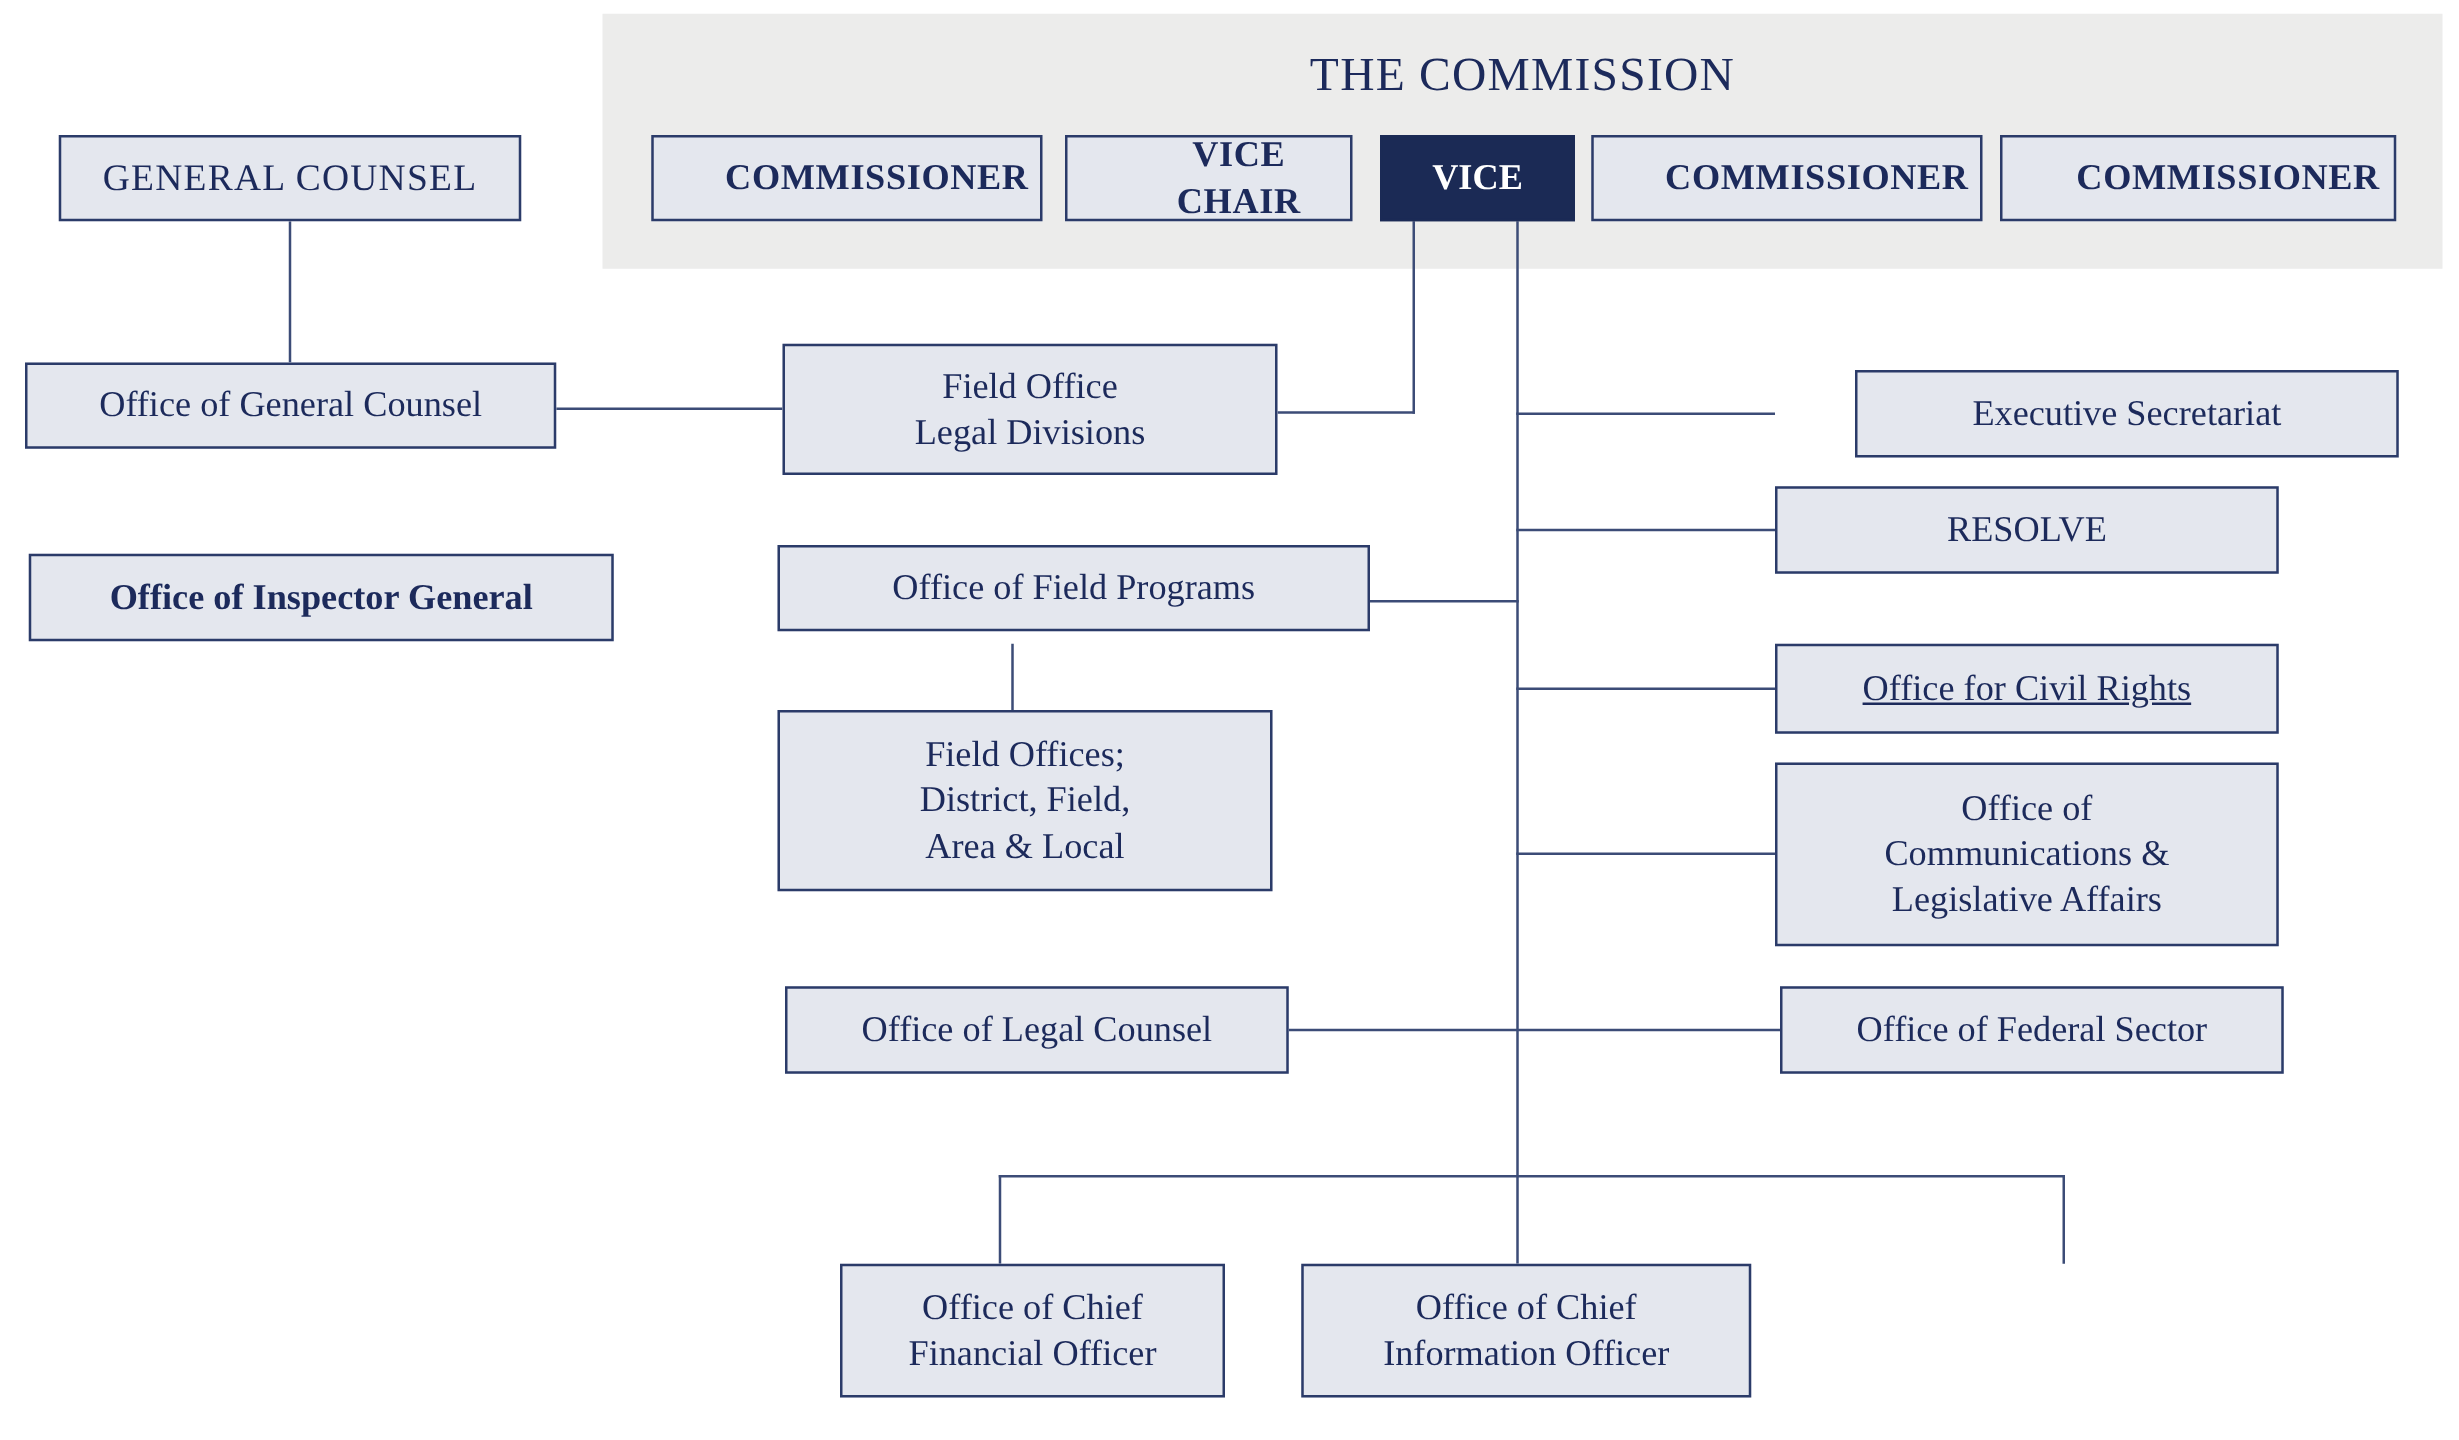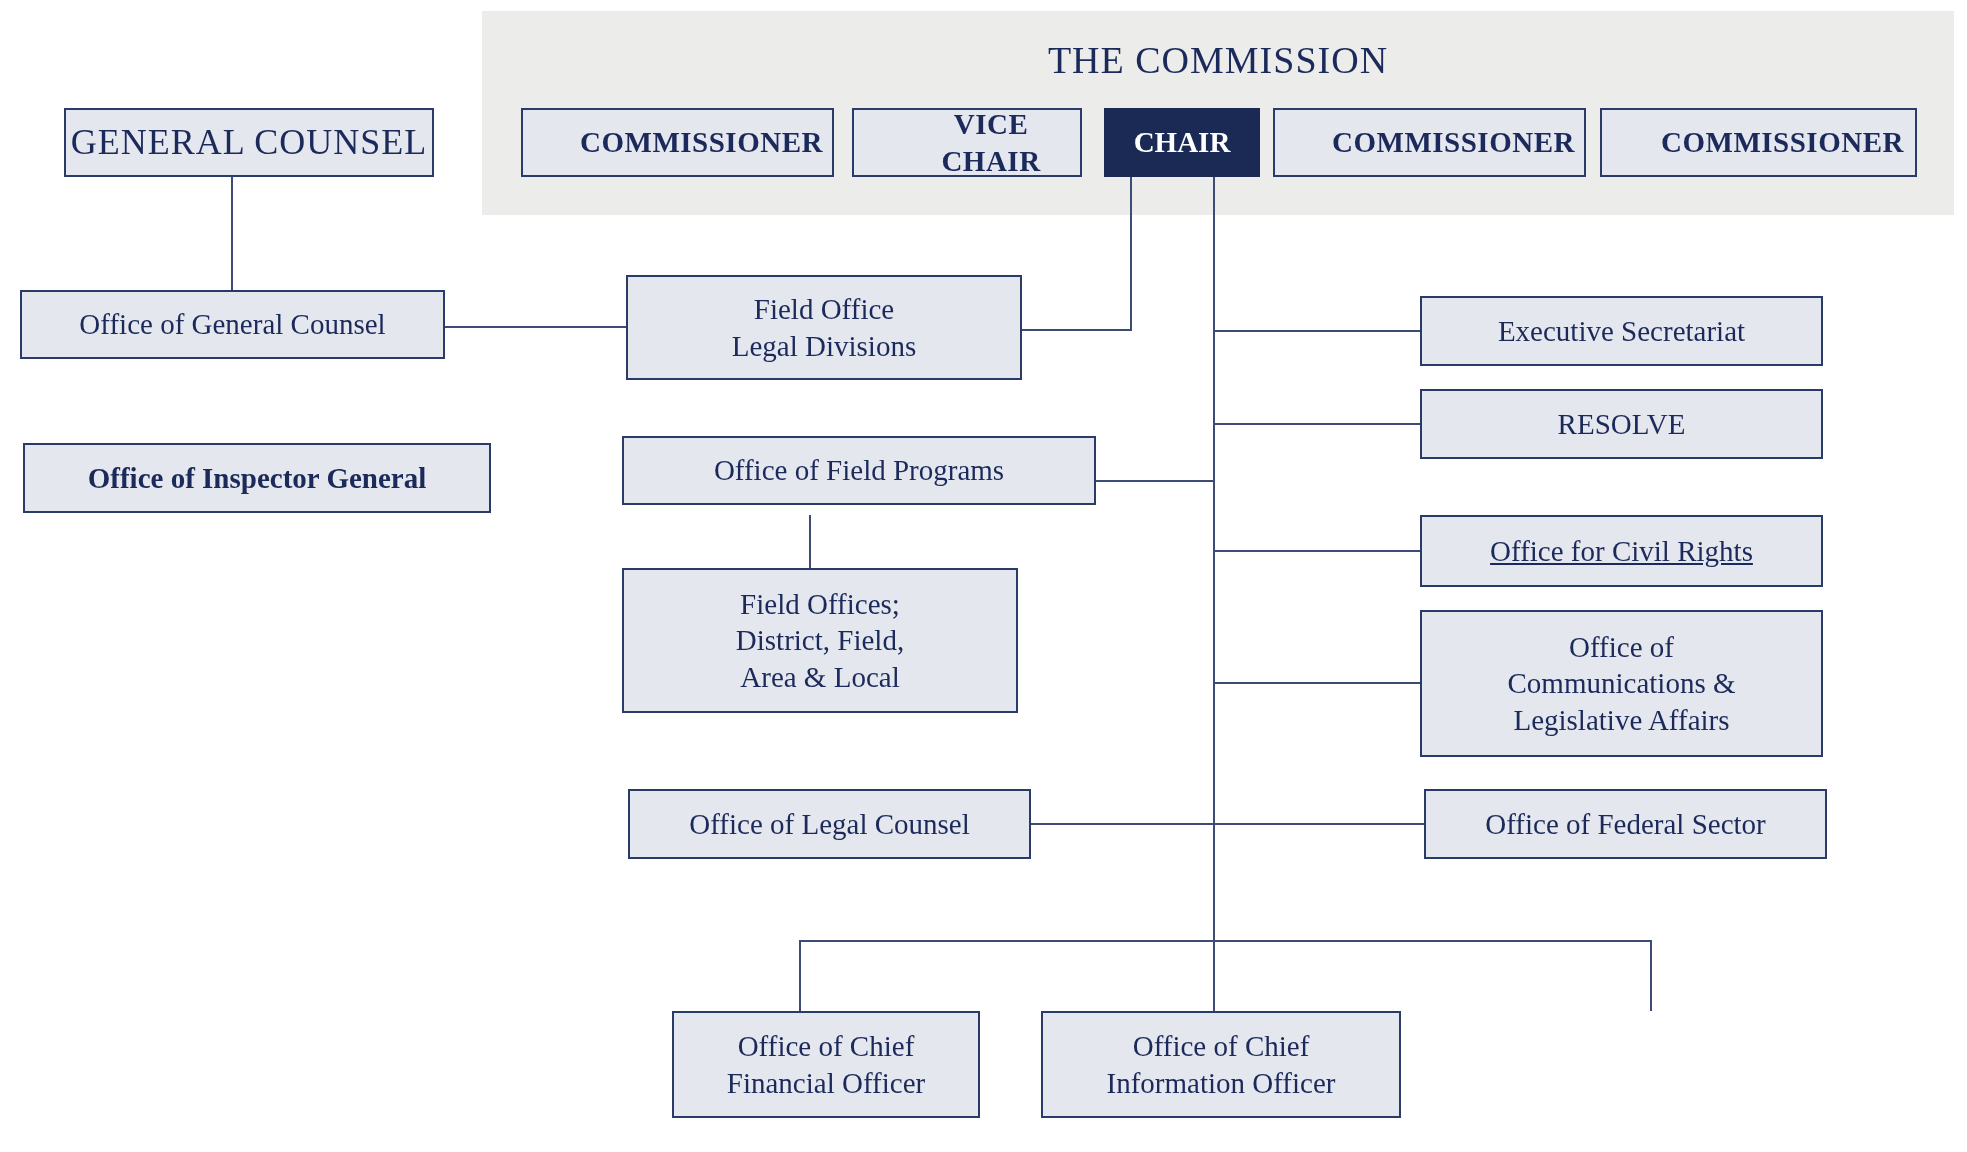--- a/index.html
+++ b/index.html
@@ -45,39 +45,39 @@
   }
   .box.caps-bold { font-weight: bold; letter-spacing: 0.5px; padding-left: 48px; }
   .box.dark { background: #1B2A55; color: #ffffff; font-weight: bold; border-color: #1B2A55; }
   .line {
     position: absolute;
     background: #3C4C77;
     z-index: 1;
   }
 
   
-  #n-general-counsel      { left: 64px;   top: 108px; width: 370px; height: 69px; font-size: 36px; letter-spacing: 1px; }
+  #n-general-counsel      { left: 47px;   top: 108px; width: 370px; height: 69px; font-size: 30px; letter-spacing: 1px; }
   #n-commissioner-1       { left: 521px;  top: 108px; width: 313px; height: 69px; }
   #n-vice-chair           { left: 852px;  top: 108px; width: 230px; height: 69px; }
   #n-chair                { left: 1104px; top: 108px; width: 156px; height: 69px; }
   #n-commissioner-2       { left: 1273px; top: 108px; width: 313px; height: 69px; }
   #n-commissioner-3       { left: 1600px; top: 108px; width: 317px; height: 69px; }
 
   
   #n-office-general-counsel   { left: 20px; top: 290px; width: 425px; height: 69px; }
   #n-office-inspector-general { left: 23px; top: 443px; width: 468px; height: 70px; font-weight: bold; }
 
   
   #n-field-office-legal-divisions { left: 626px; top: 275px; width: 396px; height: 105px; }
   #n-office-field-programs        { left: 622px; top: 436px; width: 474px; height: 69px; }
   #n-field-offices                { left: 622px; top: 568px; width: 396px; height: 145px; }
   #n-office-legal-counsel         { left: 628px; top: 789px; width: 403px; height: 70px; }
 
   
-  #n-executive-secretariat  { left: 1420px; top: 296px; width: 403px; height: 70px; }
+  #n-executive-secretariat  { left: 1484px; top: 296px; width: 435px; height: 70px; }
   #n-resolve                { left: 1420px; top: 389px; width: 403px; height: 70px; }
   #n-office-civil-rights    { left: 1420px; top: 515px; width: 403px; height: 72px; text-decoration: underline; }
   #n-office-communications  { left: 1420px; top: 610px; width: 403px; height: 147px; }
   #n-office-federal-sector  { left: 1424px; top: 789px; width: 403px; height: 70px; }
 
   
   #n-office-cfo  { left: 672px;  top: 1011px; width: 308px; height: 107px; }
   #n-office-cio  { left: 1041px; top: 1011px; width: 360px; height: 107px; }
   #n-office-chco { left: 1448px; top: 1011px; width: 394px; height: 107px; }
 
@@ -102,21 +102,21 @@
 <body>
 
 <div id="canvas">
 
   <div class="band"></div>
   <div class="band-title">THE COMMISSION</div>
 
   <div class="box" id="n-general-counsel">GENERAL COUNSEL</div>
   <div class="box caps-bold" id="n-commissioner-1">COMMISSIONER</div>
   <div class="box caps-bold" id="n-vice-chair">VICE CHAIR</div>
-  <div class="box dark" id="n-chair">CHAIR</div>
+  <div class="box dark" id="n-chair">VICE</div>
   <div class="box caps-bold" id="n-commissioner-2">COMMISSIONER</div>
   <div class="box caps-bold" id="n-commissioner-3">COMMISSIONER</div>
 
   <div class="box" id="n-office-general-counsel">Office of General Counsel</div>
   <div class="box" id="n-office-inspector-general">Office of Inspector General</div>
 
   <div class="box" id="n-field-office-legal-divisions">Field Office
 Legal Divisions</div>
   <div class="box" id="n-office-field-programs">Office of Field Programs</div>
   <div class="box" id="n-field-offices">Field Offices;

